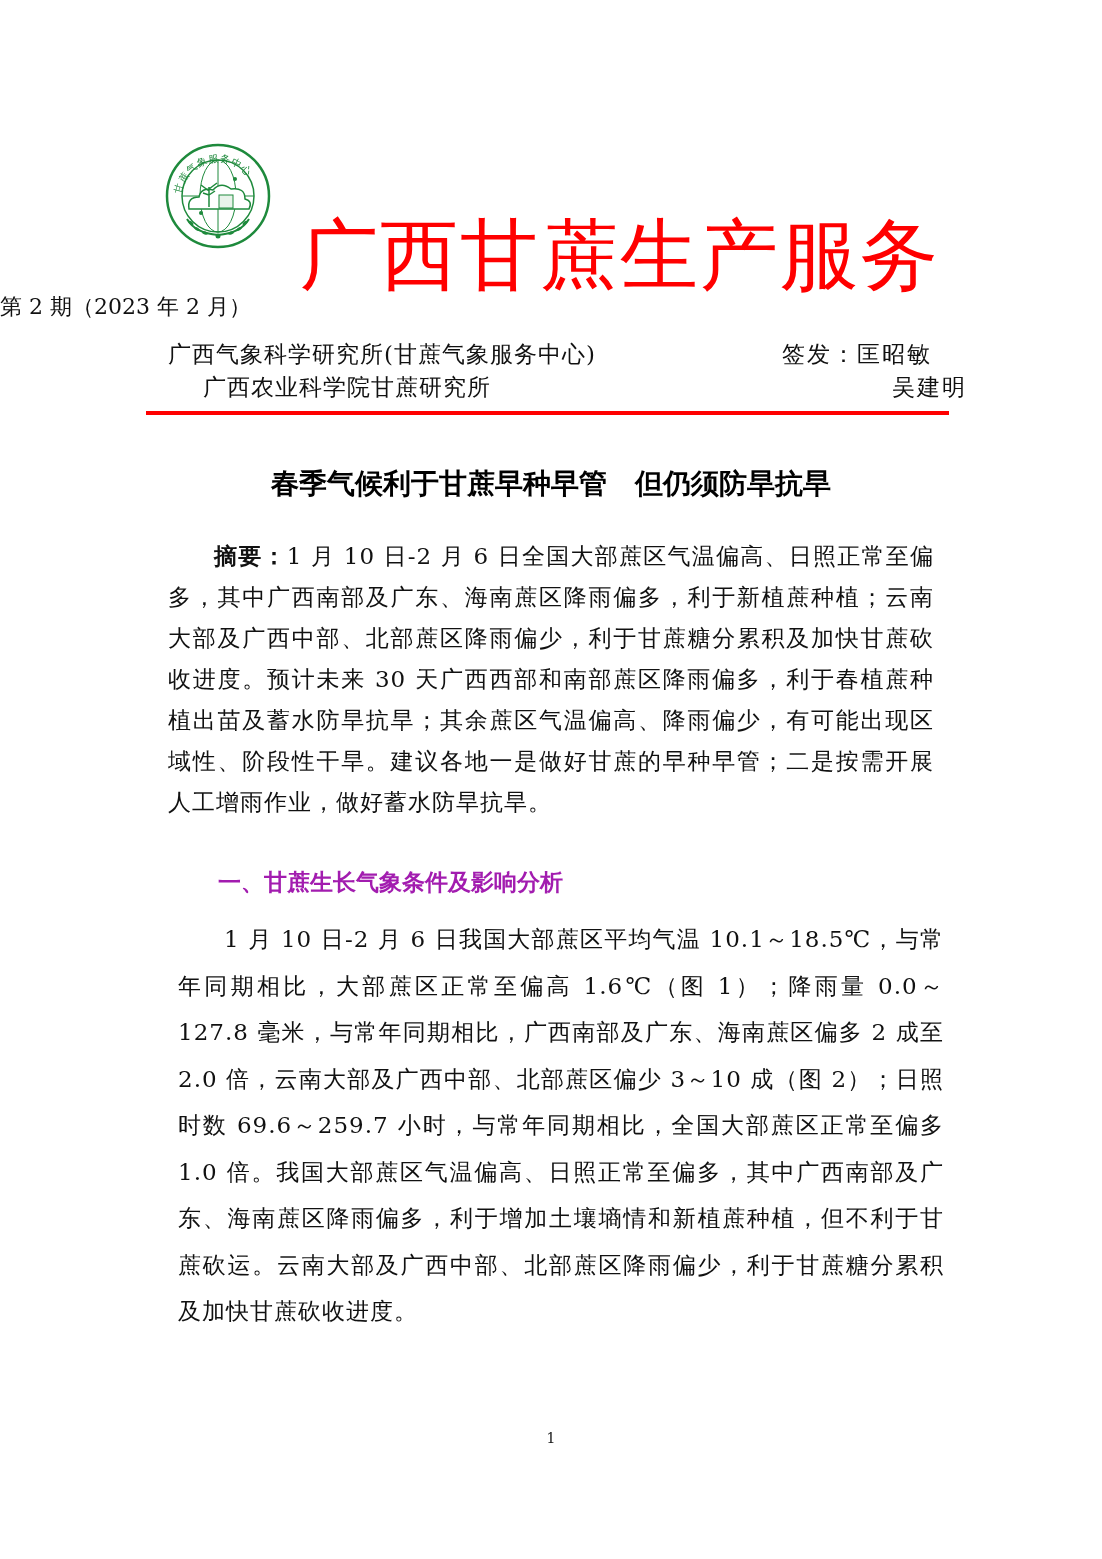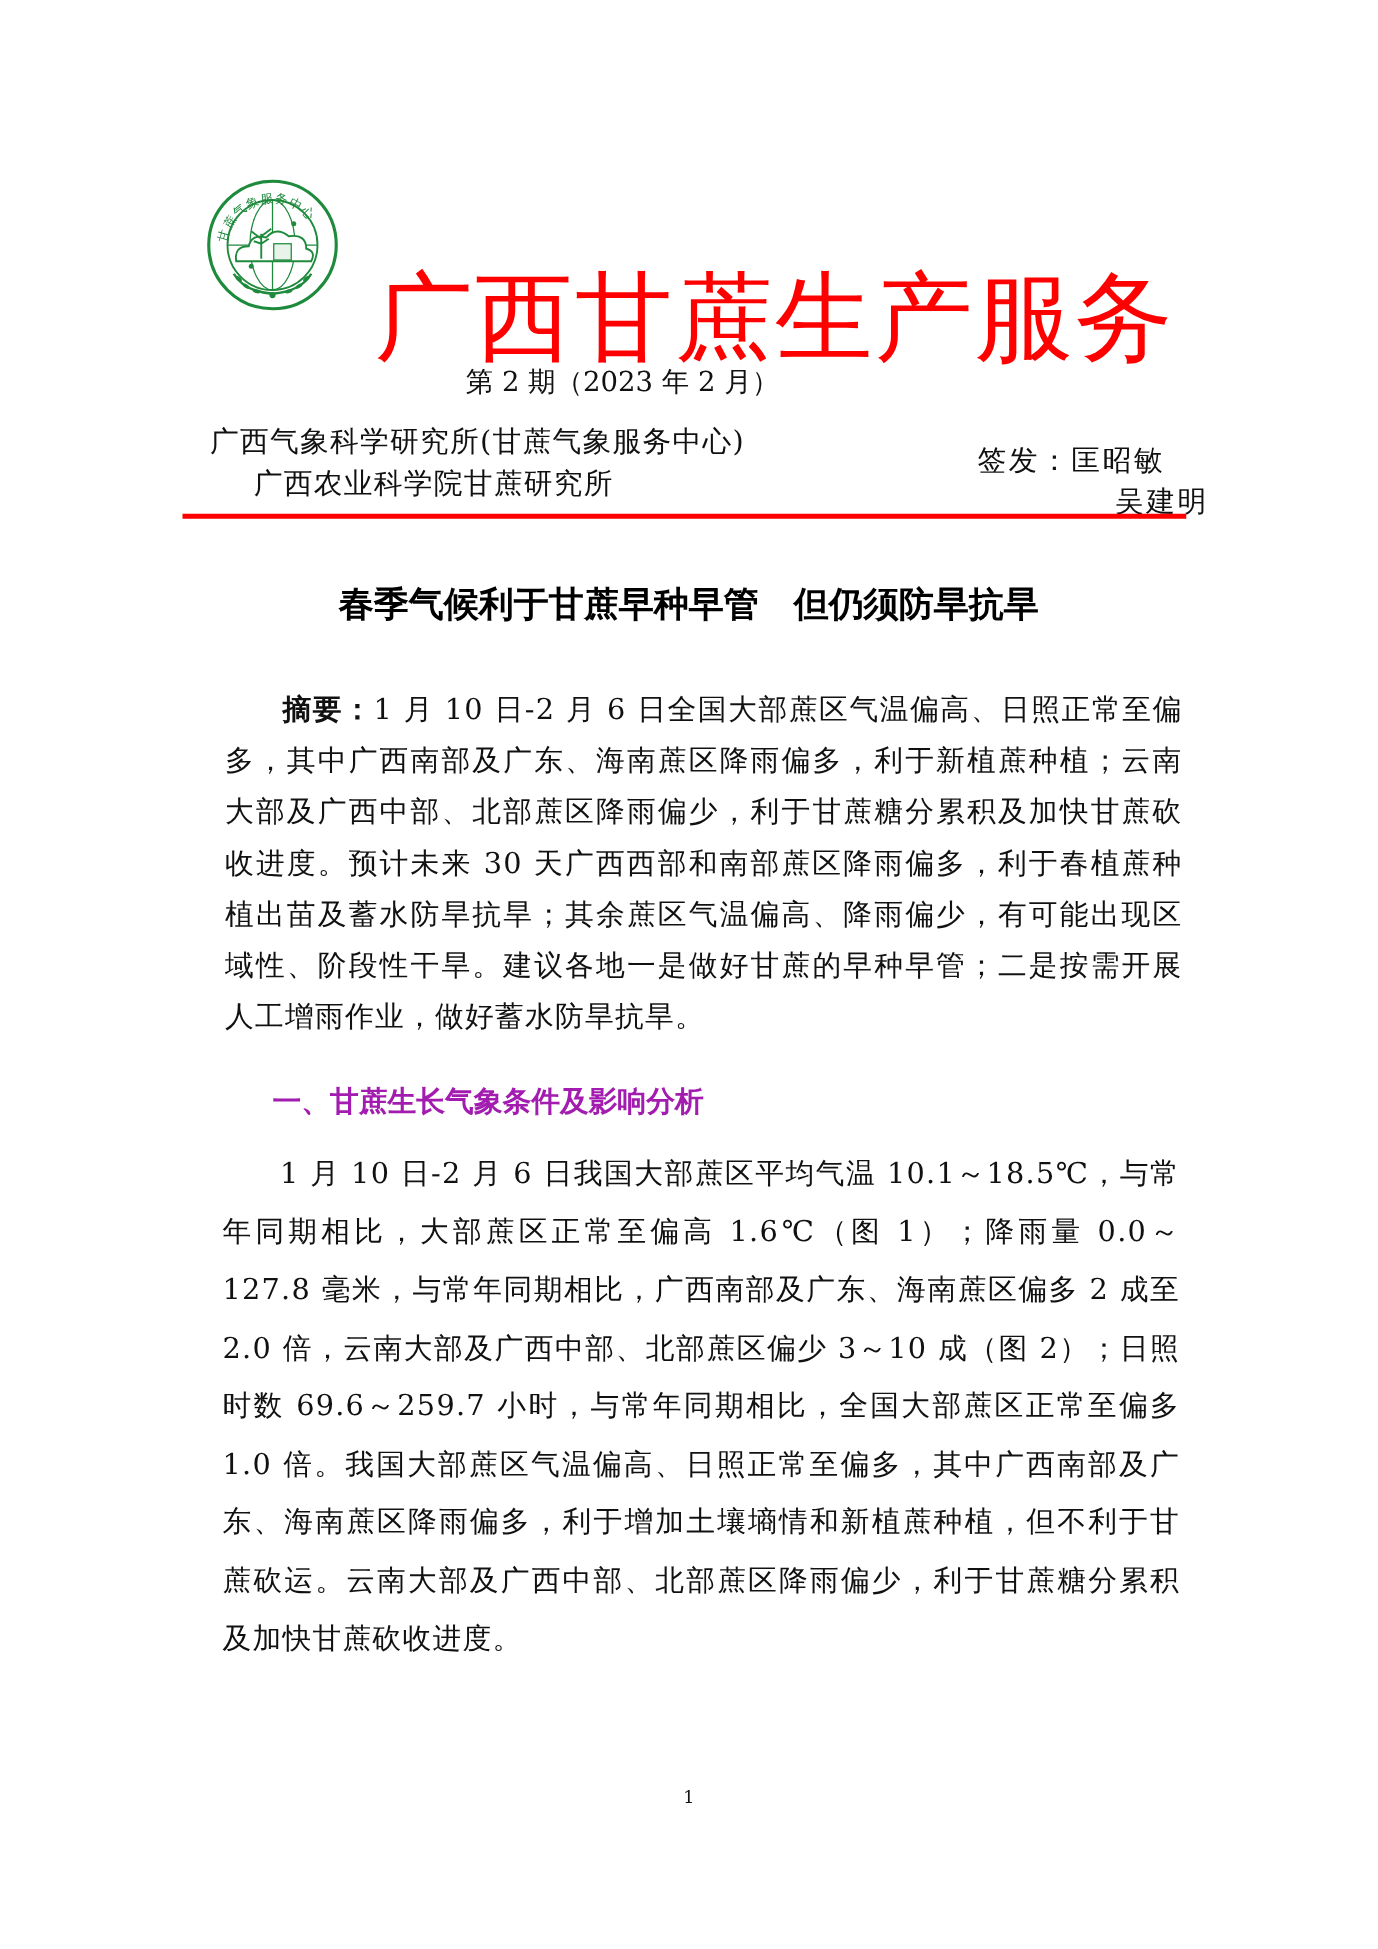--- a/index.html
+++ b/index.html
@@ -7,27 +7,27 @@
            font-family: "DejaVu Serif", "Liberation Serif", serif; color: #111; }
     .page { position: absolute; left: 0; top: 0; width: 1102px; height: 1559px; }
 
     .logo { position: absolute; left: 165px; top: 143px; width: 106px; height: 106px; }
 
     .masthead { position: absolute; left: 300px; top: 170px; width: 640px; height: 100px;
                 font-family: "DejaVu Serif", "Liberation Serif", serif;
                 font-size: 78px; line-height: 100px; color: #ff0000; letter-spacing: 2px;
                 white-space: nowrap; margin-top: 35px; }
 
-    .issue { position: absolute; left: 0; top: 292px; width: 996px; text-align: center;
+    .issue { position: absolute; left: 0; top: 292px; width: 996px; 
              font-size: 22px; line-height: 30px; color: #111; }
 
     .org-row { position: absolute; left: 168px; width: 764px; height: 32px;
                font-size: 23px; line-height: 32px; color: #111; white-space: nowrap; }
     .org-row .left { position: absolute; left: 0; top: 0; letter-spacing: 1px; }
-    .org-row .right { position: absolute; right: 0; top: 15px; letter-spacing: 2px; }
+    .org-row .right { position: absolute; right: 0; top: 0; letter-spacing: 2px; }
     .row1 { top: 338px; text-align: center; }
     .row2 { top: 371px; margin-left: 35px; }
 
     .red-rule { position: absolute; left: 146px; top: 411px; width: 803px; height: 4px; background: #ff0000; }
 
     .headline { position: absolute; left: 0; top: 462px; width: 1102px; text-align: center;
                 font-family: "DejaVu Sans", "Liberation Sans", sans-serif; font-weight: bold;
                 font-size: 28px; line-height: 44px; color: #000; white-space: pre; }
 
     .para { position: absolute; left: 168px; width: 766px; font-size: 23px; line-height: 41px;
@@ -86,20 +86,20 @@
   </div>
   <div class="org-row row2">
     <span class="left">广西农业科学院甘蔗研究所</span>
     <span class="right">吴建明</span>
   </div>
 
   <div class="red-rule"></div>
 
   <div class="headline">春季气候利于甘蔗早种早管　但仍须防旱抗旱</div>
 
-  <p class="para abstract" style="margin:12px;"><span class="label">摘要：</span><span>1 月 10 日-2 月 6 日全国大部蔗区气温偏高、日照正常至偏多，其中广西南部及广东、海南蔗区降雨偏多，利于新植蔗种植；云南大部及广西中部、北部蔗区降雨偏少，利于甘蔗糖分累积及加快甘蔗砍收进度。预计未来 30 天广西西部和南部蔗区降雨偏多，利于春植蔗种植出苗及蓄水防旱抗旱；其余蔗区气温偏高、降雨偏少，有可能出现区域性、阶段性干旱。建议各地一是做好甘蔗的早种早管；二是按需开展人工增雨作业，做好蓄水防旱抗旱。</span></p>
+  <p class="para abstract" style="margin:0;"><span class="label">摘要：</span><span>1 月 10 日-2 月 6 日全国大部蔗区气温偏高、日照正常至偏多，其中广西南部及广东、海南蔗区降雨偏多，利于新植蔗种植；云南大部及广西中部、北部蔗区降雨偏少，利于甘蔗糖分累积及加快甘蔗砍收进度。预计未来 30 天广西西部和南部蔗区降雨偏多，利于春植蔗种植出苗及蓄水防旱抗旱；其余蔗区气温偏高、降雨偏少，有可能出现区域性、阶段性干旱。建议各地一是做好甘蔗的早种早管；二是按需开展人工增雨作业，做好蓄水防旱抗旱。</span></p>
 
   <div class="section-heading">一、甘蔗生长气象条件及影响分析</div>
 
   <p class="para body1" style="margin:10px;">1 月 10 日-2 月 6 日我国大部蔗区平均气温 10.1～18.5℃，与常年同期相比，大部蔗区正常至偏高 1.6℃（图 1）；降雨量 0.0～127.8 毫米，与常年同期相比，广西南部及广东、海南蔗区偏多 2 成至 2.0 倍，云南大部及广西中部、北部蔗区偏少 3～10 成（图 2）；日照时数 69.6～259.7 小时，与常年同期相比，全国大部蔗区正常至偏多 1.0 倍。我国大部蔗区气温偏高、日照正常至偏多，其中广西南部及广东、海南蔗区降雨偏多，利于增加土壤墒情和新植蔗种植，但不利于甘蔗砍运。云南大部及广西中部、北部蔗区降雨偏少，利于甘蔗糖分累积及加快甘蔗砍收进度。</p>
 
   <div class="page-number">1</div>
 </div>
 
 </body></html>

